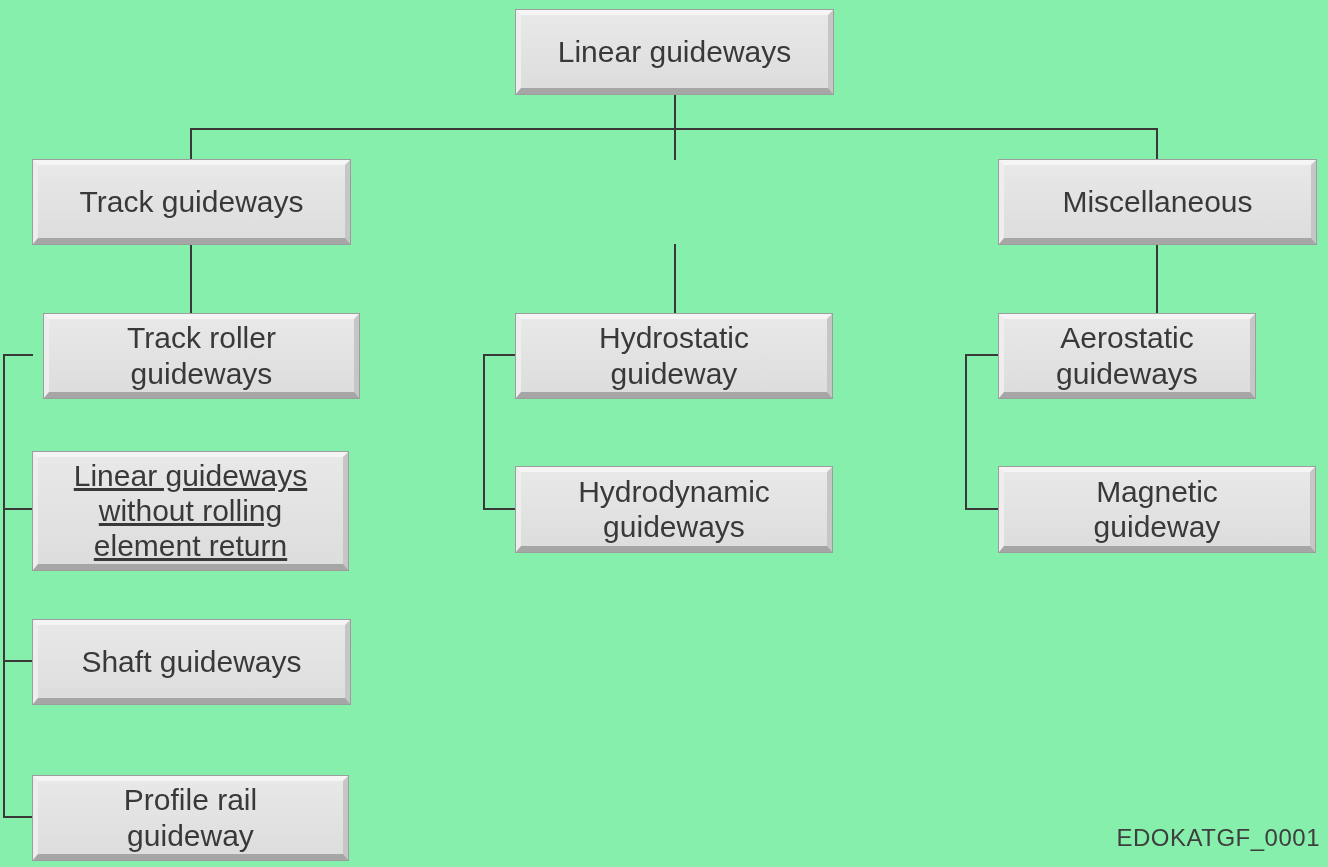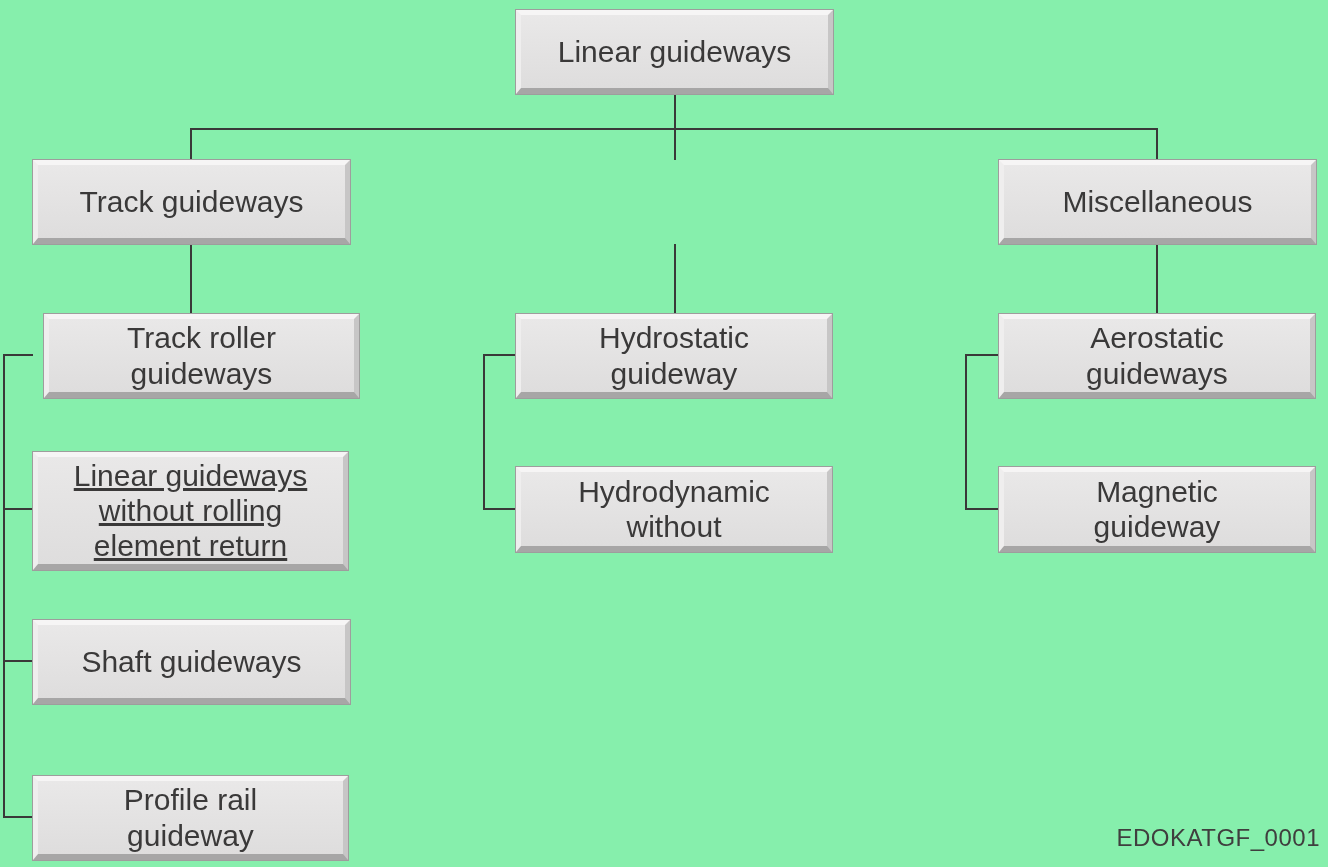--- a/index.html
+++ b/index.html
@@ -35,21 +35,21 @@
   .b-root        { left:516px; top:10px;  width:317px; height:84px; }
   .b-roller      { left:33px;  top:160px; width:317px; height:84px; }
   .b-slideways   { left:516px; top:160px; width:317px; height:84px; }
   .b-misc        { left:999px; top:160px; width:317px; height:84px; }
   .b-track       { left:33px;  top:314px; width:315px; height:84px;margin-left:11px; }
   .b-linearwo    { left:33px;  top:452px; width:315px; height:118px;text-decoration:underline; }
   .b-shaft       { left:33px;  top:620px; width:317px; height:84px; }
   .b-profile     { left:33px;  top:776px; width:315px; height:84px; }
   .b-hydrostatic { left:516px; top:314px; width:316px; height:84px; }
   .b-hydrodynamic{ left:516px; top:467px; width:316px; height:85px; }
-  .b-aerostatic  { left:999px; top:314px; width:316px; height:84px; }
+  .b-aerostatic  { left:999px; top:314px; width:256px; height:84px; }
   .b-magnetic    { left:999px; top:467px; width:316px; height:85px; }
 
   .line { position: absolute; background: #3a3939; }
   .v { width: 2px; }
   .h { height: 2px; }
 
   
   .l-root-down   { left:674px;  top:94px;  height:66px; }
   .l-top-h       { left:190px;  top:128px; width:968px; }
   .l-top-left-v  { left:190px;  top:128px; height:32px; }
@@ -117,20 +117,20 @@
 
   <div class="box b-roller">Track guideways</div>
   <div class="box b-misc">Miscellaneous</div>
 
   <div class="box wrap b-track">Track roller guideways</div>
   <div class="box wrap b-linearwo">Linear guideways without rolling element return</div>
   <div class="box b-shaft">Shaft guideways</div>
   <div class="box wrap b-profile">Profile rail guideway</div>
 
   <div class="box wrap b-hydrostatic">Hydrostatic guideway</div>
-  <div class="box wrap b-hydrodynamic">Hydrodynamic without</div>
+  <div class="box wrap b-hydrodynamic">Hydrodynamic guideways</div>
 
   <div class="box wrap b-aerostatic">Aerostatic guideways</div>
   <div class="box wrap b-magnetic">Magnetic guideway</div>
 
   <div class="figure-id">EDOKATGF_0001</div>
 
 </div>
 
 </body></html>

